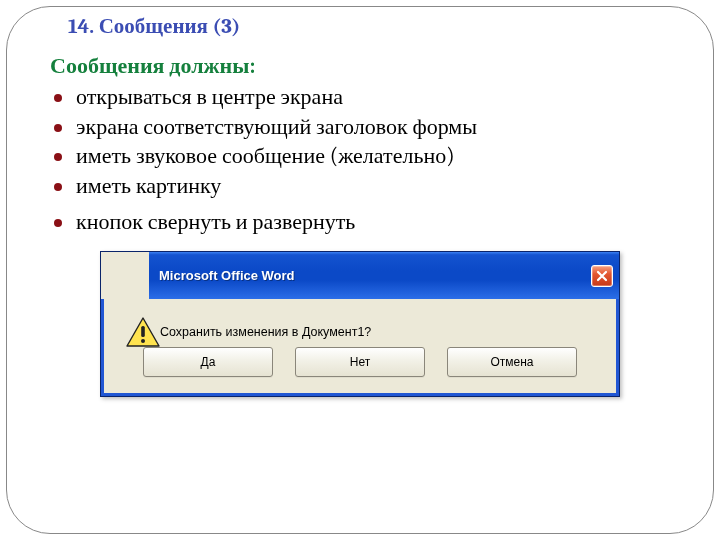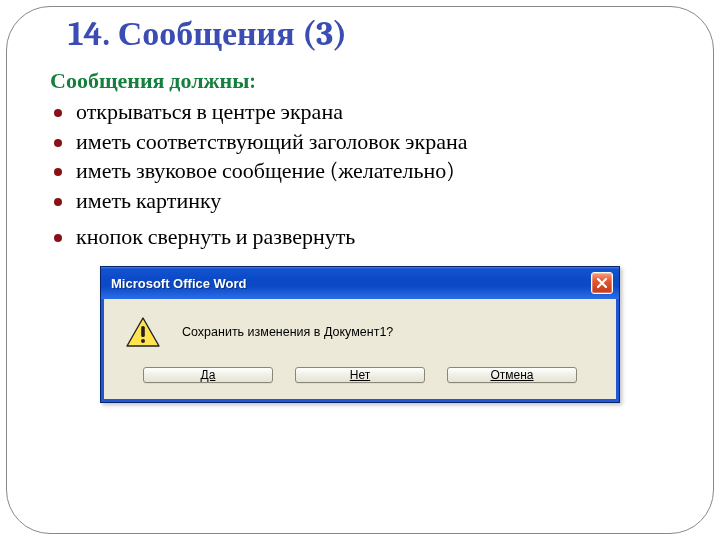--- a/index.html
+++ b/index.html
@@ -18,21 +18,21 @@
     border: 1.5px solid #888;
     border-radius: 44px;
     pointer-events: none;
   }
   .content {
     padding: 14px 50px 0 50px;
   }
   .title {
     color: #3b4db3;
     font-weight: bold;
-    font-size: 34px;
+    font-size: 21px;
     margin: 0 0 14px 18px;
   }
   .subhead {
     font-weight: bold;
     font-size: 22px;
     margin: 4px 0 4px 0;
     color: #15803d;
   }
   ul.bullets {
     list-style: none;
@@ -59,26 +59,27 @@
   
   .dialog {
     width: 520px;
     margin: 14px auto 0 auto;
     border: 1px solid #0a246a;
     box-shadow: 2px 2px 4px rgba(0,0,0,0.25);
     font-family: Tahoma, Verdana, sans-serif;
     background: #ece9d8;
   }
   .titlebar {
-    height: 32px;
+    height: 47px;
     background: linear-gradient(to bottom, #3a80f3 0%, #1453d0 6%, #0b49c7 40%, #0b49c7 60%, #2c6ee8 100%);
     display: flex;
     align-items: center;
     padding: 0 6px 0 10px;
     position: relative;
+    margin-left: 48px;
   }
   .titlebar .caption {
     color: #fff;
     font-size: 13px;
     font-weight: bold;
     text-shadow: 1px 1px 0 rgba(0,0,0,0.35);
     flex: 1;
   }
   .close-btn {
     width: 22px;
@@ -94,67 +95,64 @@
   .close-btn svg { display:block; }
   .dialog-body {
     background: #ece9d8;
     border: 3px solid #2157d4;
     border-top: none;
     padding: 18px 18px 16px 18px;
   }
   .msg-row {
     display: flex;
     align-items: center;
-    gap: 22px;
     padding-left: 4px;
-    margin-bottom: 20px;
   }
   .warn-icon {
     width: 34px;
     height: 30px;
     position: relative;
   }
   .warn-icon svg { display:block; }
   .msg-text {
     font-size: 12.5px;
     color: #000;
   }
   .btn-row {
     display: flex;
     gap: 22px;
     justify-content: center;
   }
   .xp-btn {
     width: 130px;
-    height: 16px;
+    height: 30px;
     background: linear-gradient(to bottom, #ffffff 0%, #f2f1e7 45%, #e6e3d2 100%);
     border: 1px solid #8a867a;
     border-radius: 3px;
     font-size: 12px;
     font-family: Tahoma, sans-serif;
     color: #000;
     display: flex;
     align-items: center;
     justify-content: center;
     box-shadow: 0 1px 0 rgba(0,0,0,0.05);
-    text-decoration: underline;
   }
 </style>
 </head>
 <body>
 
 <div class="rounded-frame"></div>
 
 <div class="content">
   <h1 class="title">14. Сообщения (3)</h1>
 
   <div class="subhead">Сообщения должны:</div>
   <ul class="bullets">
     <li>открываться в центре экрана</li>
-    <li>иметь соответствующий заголовок экрана</li>
+    <li>экрана соответствующий заголовок формы</li>
     <li>иметь звуковое сообщение (желательно)</li>
     <li>иметь картинку</li>
   </ul>
 
   <ul class="bullets">
     <li>кнопок свернуть и развернуть</li>
   </ul>
 
   <div class="dialog">
     <div class="titlebar">

